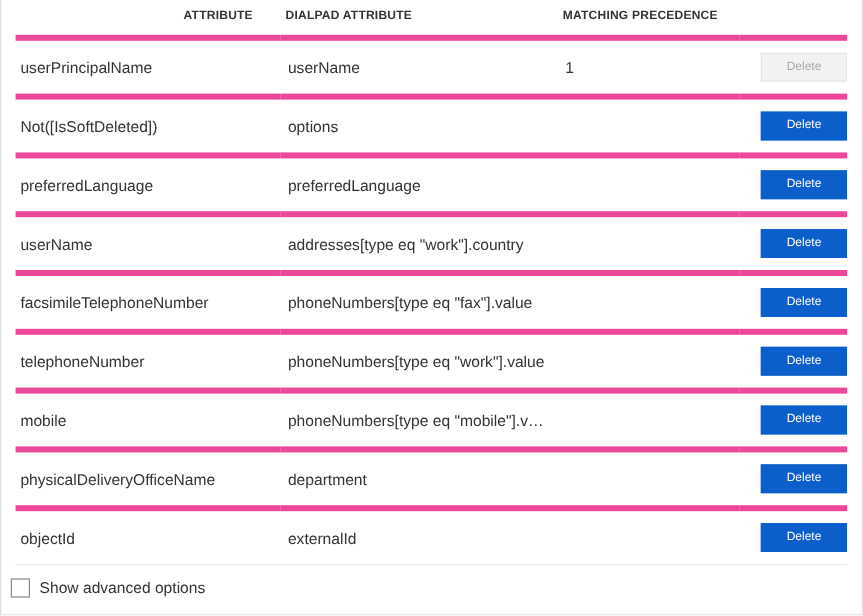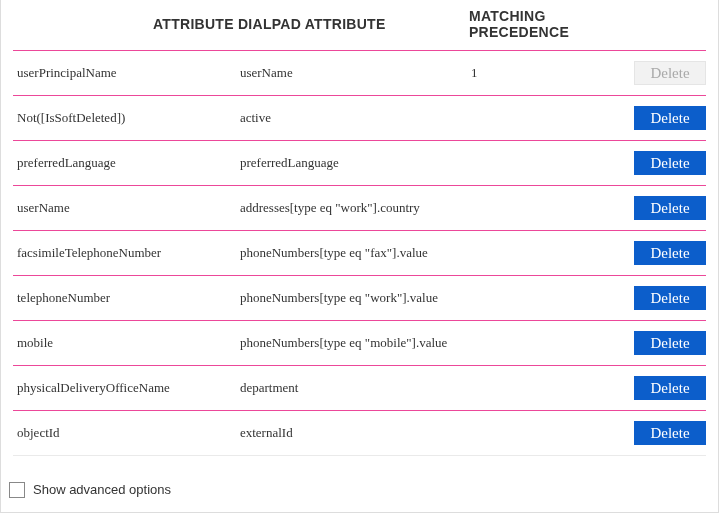--- a/index.html
+++ b/index.html
@@ -18,51 +18,50 @@
     position: relative;
     padding: 0 12px;
     overflow: hidden;
   }
   table {
     width: 100%;
     border-collapse: collapse;
     table-layout: fixed;
   }
   thead th {
-    font-size: 14px;
+    font-size: 10px;
     font-weight: 700;
     letter-spacing: 0.02em;
     color: #333;
     text-align: left;
     padding: 8px 4px 10px 4px;
     border-bottom: none;
   }
   th.col-attr { width: 220px; padding-left: 140px; }
   th.col-dialpad { width: 220px; }
   th.col-prec { width: 140px; }
   th.col-action { width: 90px; }
   tbody td {
     font-size: 13px;
     padding: 10px 6px;
-    border-top: 1px solid #ec4899;
+    border-top: 5px solid #ec4899;
     color: #333;
     white-space: nowrap;
     overflow: hidden;
     text-overflow: ellipsis;
-    font-family: Liberation Serif, serif;
   }
   tbody tr:last-child td { border-bottom: 1px solid #eaeaea; }
   td.cell-attr { padding-left: 4px; }
   td.cell-action { text-align: right; padding-right: 0; }
   .btn {
     display: inline-block;
     min-width: 72px;
     height: 24px;
     line-height: 22px;
-    font-size: 15px;
+    font-size: 10px;
     text-align: center;
     border: 1px solid transparent;
     cursor: pointer;
     padding: 0 10px;
     user-select: none;
     font-family: inherit;
   }
   .btn-primary {
     background: #0c5ecb;
     color: #fff;
@@ -117,21 +116,21 @@
     </thead>
     <tbody id="rows-body">
         <tr>
           <td class="cell-attr">userPrincipalName</td>
           <td>userName</td>
           <td>1</td>
           <td class="cell-action"><button class="btn btn-disabled" disabled="">Delete</button></td>
         </tr>
         <tr>
           <td class="cell-attr">Not([IsSoftDeleted])</td>
-          <td>active</td>
+          <td>options</td>
           <td></td>
           <td class="cell-action"><button class="btn btn-primary">Delete</button></td>
         </tr>
         <tr>
           <td class="cell-attr">preferredLanguage</td>
           <td>preferredLanguage</td>
           <td></td>
           <td class="cell-action"><button class="btn btn-primary">Delete</button></td>
         </tr>
         <tr>

